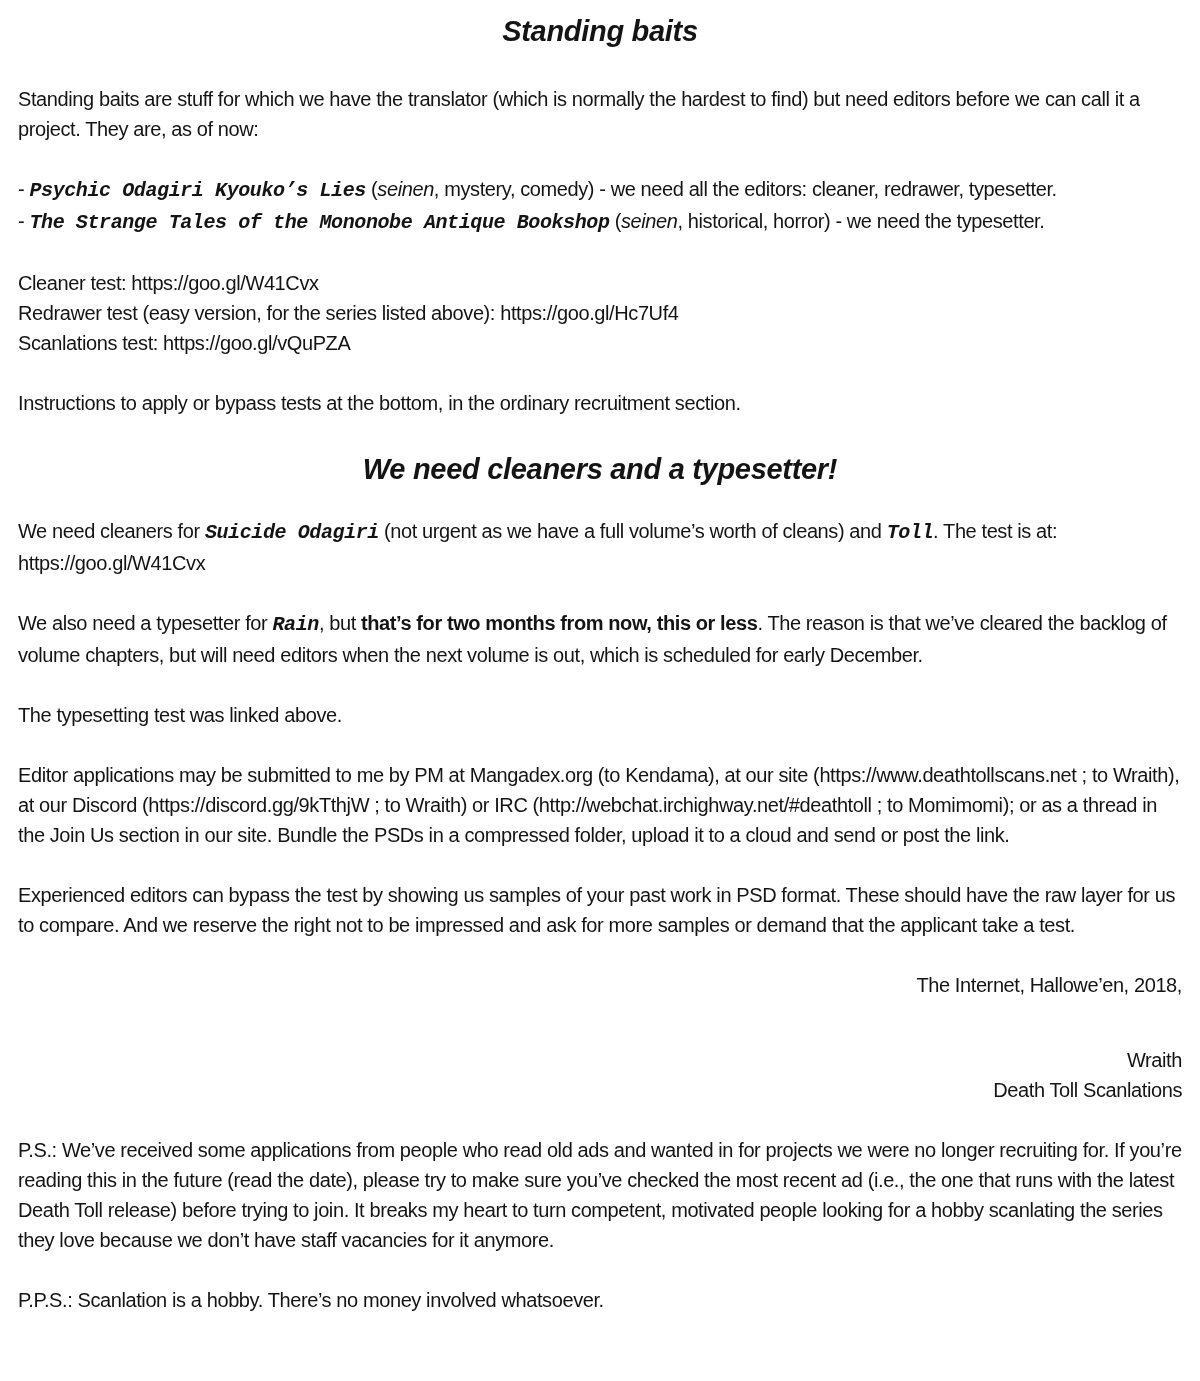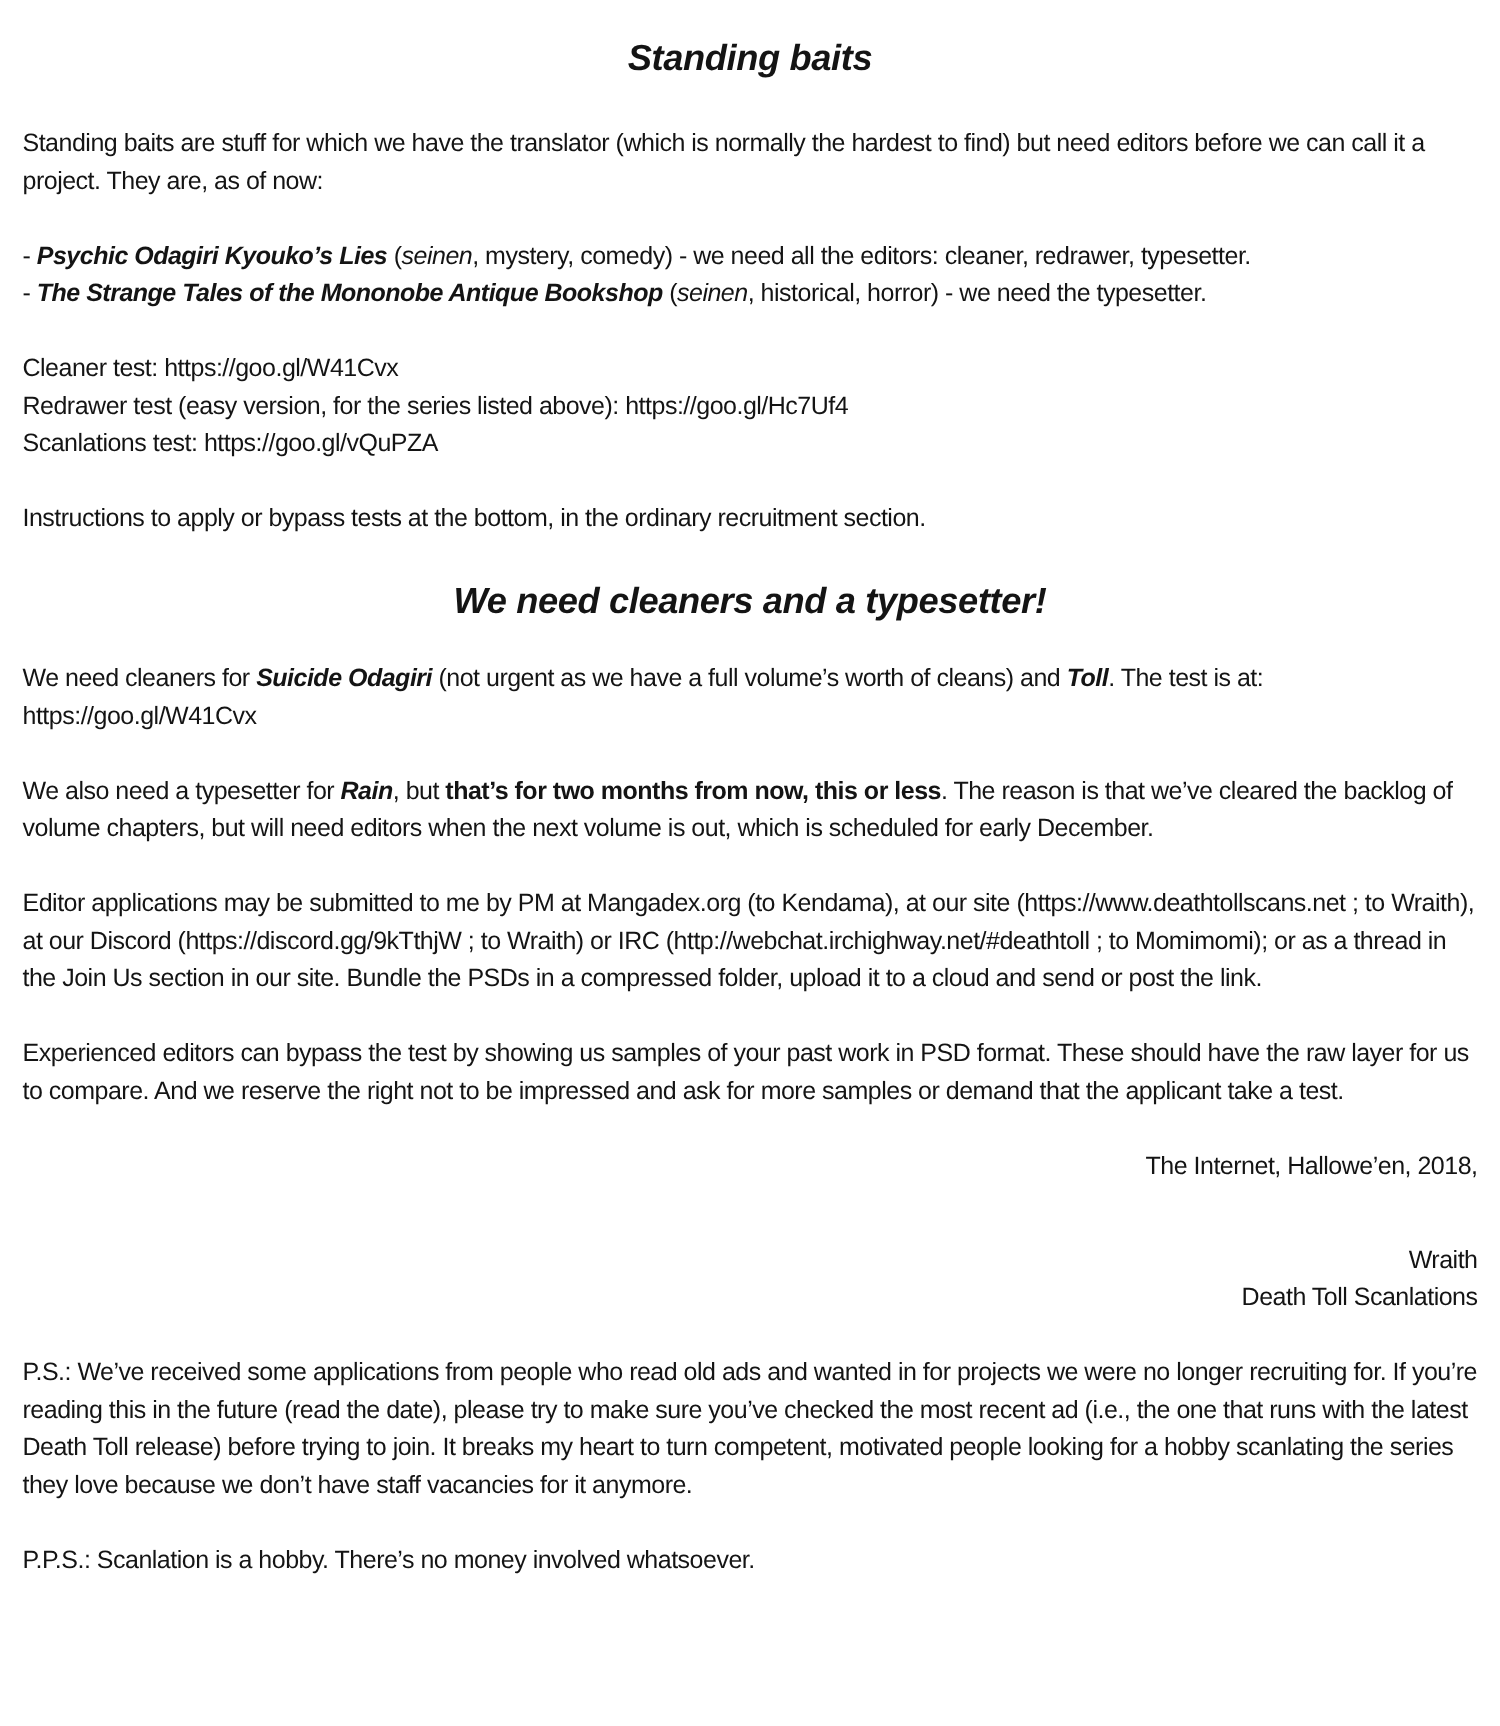--- a/index.html
+++ b/index.html
@@ -7,21 +7,21 @@
     padding: 0;
     background: #ffffff;
   }
   body {
     width: 1200px;
     min-height: 1381px;
     color: #141414;
     font-family: "Liberation Sans", sans-serif;
   }
   main.doc {
-    padding: 20px 18px 10px 18px;
+    padding: 4px 18px 10px 18px;
     box-sizing: border-box;
   }
   .doc-title, .section-title {
     font-size: 29px;
     line-height: 42px;
     font-weight: bold;
     font-style: italic;
     text-align: center;
     letter-spacing: -0.3px;
   }
@@ -34,21 +34,21 @@
   }
   .para {
     font-size: 20px;
     line-height: 30px;
     letter-spacing: -0.4px;
     margin: 0 0 30px 0;
   }
   .para:last-child { margin-bottom: 0; }
   .b  { font-weight: bold; }
   .i  { font-style: italic; }
-  .bi { font-weight: bold; font-style: italic; }
+  .bi { font-weight: bold; font-style: italic; font-family: Liberation Mono, monospace; }
   .right { text-align: right; }
   .sig-block { margin-top: 45px; }
 </style>
 </head>
 <body>
 
 <main class="doc">
 
   <h1 class="doc-title">Standing baits</h1>
 
@@ -66,20 +66,21 @@
   </div>
 
   <p class="para">Instructions to apply or bypass tests at the bottom, in the ordinary recruitment section.</p>
 
   <h2 class="section-title">We need cleaners and a typesetter!</h2>
 
   <p class="para"><span>We need cleaners for </span><span class="bi">Suicide Odagiri</span><span> (not urgent as we have a full volume’s worth of cleans) and </span><span class="bi">Toll</span><span>. The test is at: https://goo.gl/W41Cvx</span></p>
 
   <p class="para"><span>We also need a typesetter for </span><span class="bi">Rain</span><span>, but </span><span class="b">that’s for two months from now, this or less</span><span>. The reason is that we’ve cleared the backlog of volume chapters, but will need editors when the next volume is out, which is scheduled for early December.</span></p>
 
+  <p class="para">The typesetting test was linked above.</p>
 
   <p class="para">Editor applications may be submitted to me by PM at Mangadex.org (to Kendama), at our site (https://www.deathtollscans.net ; to Wraith), at our Discord (https://discord.gg/9kTthjW ; to Wraith) or IRC (http://webchat.irchighway.net/#deathtoll ; to Momimomi); or as a thread in the Join Us section in our site. Bundle the PSDs in a compressed folder, upload it to a cloud and send or post the link.</p>
 
   <p class="para">Experienced editors can bypass the test by showing us samples of your past work in PSD format. These should have the raw layer for us to compare. And we reserve the right not to be impressed and ask for more samples or demand that the applicant take a test.</p>
 
   <p class="para right">The Internet, Hallowe’en, 2018,</p>
 
   <div class="para right sig-block">
     <div>Wraith</div>
     <div>Death Toll Scanlations</div>

